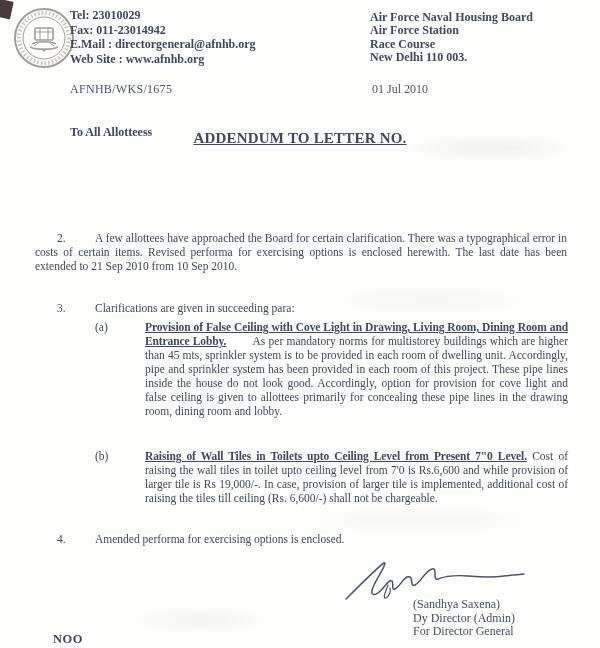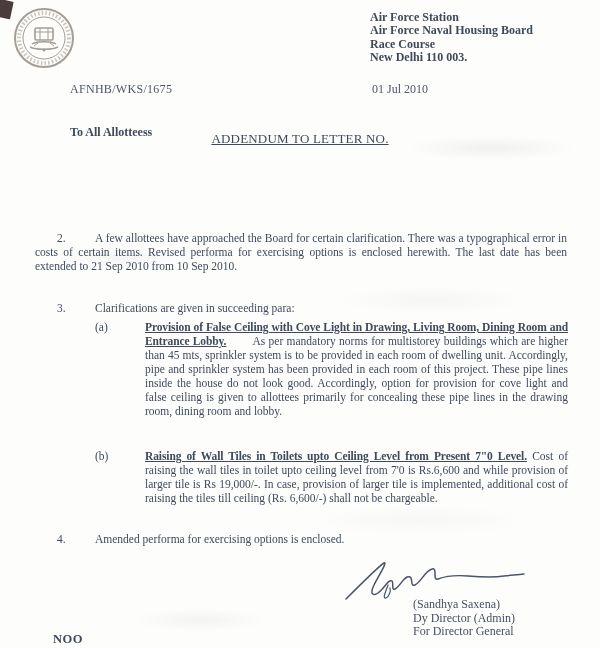--- a/index.html
+++ b/index.html
@@ -21,21 +21,21 @@
     position:absolute;left:-4px;top:0;width:16px;height:18px;
     background:#4a3c3c;transform:rotate(12deg);border-radius:1px;
   }
   .logo{position:absolute;left:12px;top:6px;width:64px;height:64px;}
   .contact{position:absolute;left:70px;top:8px;font-weight:bold;font-size:12px;line-height:14.6px;}
   .address{position:absolute;left:370px;top:11px;font-weight:bold;font-size:12px;line-height:13.4px;}
   .refno{position:absolute;left:70px;top:82px;font-size:12px;letter-spacing:0.3px;color:#4c5668;}
   .date{position:absolute;left:372px;top:82px;font-size:12px;color:#4c5668;}
   .recipient{position:absolute;left:70px;top:105px;font-weight:bold;font-size:12px;margin-top:20px;}
   .title{position:absolute;left:0;top:132px;width:100%;text-align:center;
-    font-weight:normal;font-size:13px;line-height:13.2px;}
+    font-weight:bold;font-size:15px;line-height:13.2px;}
   .title div{text-decoration:underline;letter-spacing:0.2px;}
   .para{position:absolute;left:35px;width:532px;font-size:11.5px;line-height:14px;
     text-indent:22px;text-align:justify;}
   .pnum{display:inline-block;width:38px;text-indent:0;}
   .p1{top:189px;} .p2{top:231px;} .p3{top:301px;text-align:left;} .p4{top:532px;text-align:left;}
   .subpara{position:absolute;font-size:11.5px;line-height:14px;}
   .sub-a{top:320px;} .sub-b{top:449px;}
   .sublabel{position:absolute;left:95px;top:0;}
   .subtext{position:absolute;left:145px;top:0;width:423px;text-align:justify;}
   .subhead{font-weight:bold;text-decoration:underline;letter-spacing:-0.1px;}
@@ -60,24 +60,30 @@
       <line x1="23" y1="26" x2="41" y2="26" stroke="#a39d96" stroke-width="1"></line>
       <line x1="28" y1="22" x2="28" y2="34" stroke="#a39d96" stroke-width="1"></line>
       <line x1="36" y1="22" x2="36" y2="34" stroke="#a39d96" stroke-width="1"></line>
       <path d="M20,38 C25,35 39,35 44,38" fill="none" stroke="#a39d96" stroke-width="1.4"></path>
       <path d="M18,41 C24,44 40,44 46,41" fill="none" stroke="#a39d96" stroke-width="1.4"></path>
       <path d="M26,37 L22,40 M38,37 L42,40" stroke="#a39d96" stroke-width="1"></path>
       <circle cx="32" cy="44" r="1.5" fill="#a39d96"></circle>
     </svg>
   </div>
 
+  <div class="contact">
+    <div>Tel: 23010029</div>
+    <div>Fax: 011-23014942</div>
+    <div>E.Mail : directorgeneral@afnhb.org</div>
+    <div>Web Site : www.afnhb.org</div>
+  </div>
 
   <div class="address">
+    <div>Air Force Naval Housing Board</div>
     <div>Air Force Station</div>
-    <div>Air Force Naval Housing Board</div>
     <div>Race Course</div>
     <div>New Delhi 110 003.</div>
   </div>
 
   <div class="refno">AFNHB/WKS/1675</div>
   <div class="date">01 Jul 2010</div>
   <div class="recipient">To All Allotteess</div>
 
   <div class="title">
     <div>ADDENDUM TO LETTER NO.</div>

